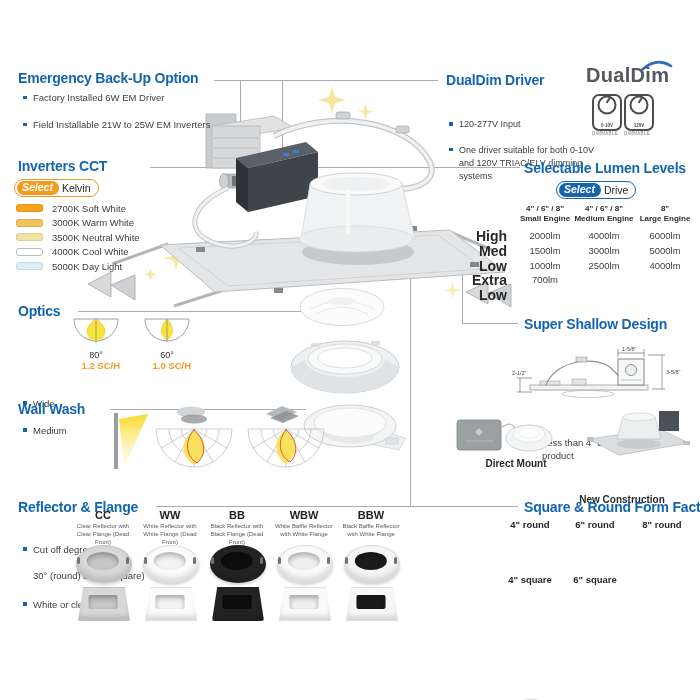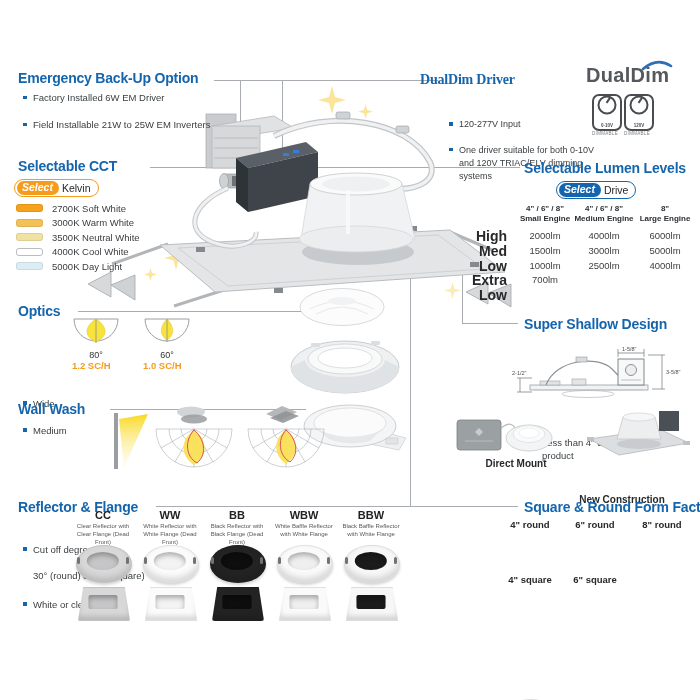--- a/index.html
+++ b/index.html
@@ -25,21 +25,21 @@
   .cct-row{display:flex;align-items:center;height:14.5px;}
   .cct-sw{width:25px;height:6px;border-radius:3px;border:1px solid rgba(0,0,0,0.08);}
   .cct-lb{margin-left:9px;font-size:9.5px;color:#3a3d40;}
   
   .lt{display:grid;grid-template-columns:66px 58px 60px 62px;column-gap:0;}
   .lt .hc{font-size:8px;font-weight:bold;color:#2b2f33;text-align:center;line-height:1.25;padding-bottom:5px;}
   .lt .rl{font-size:14px;font-weight:bold;color:#26282a;text-align:right;padding-right:9px;line-height:14.8px;}
   .lt .v{font-size:9.5px;color:#3a3d40;text-align:center;line-height:14.8px;}
   
   .beam-label{font-size:9px;color:#333;text-align:center;}
-  .beam-sc{font-size:9.5px;font-weight:bold;color:var(--accent-orange);text-align:left;}
+  .beam-sc{font-size:9.5px;font-weight:bold;color:var(--accent-orange);text-align:right;}
   
   .rcol{position:absolute;width:66px;text-align:center;}
   .rcode{font-size:11px;font-weight:bold;color:#222;}
   .rdesc{font-size:6px;color:#55595d;line-height:1.3;margin-top:2px;height:18px;}
   .rtrim{position:relative;width:54px;height:36px;margin:4px auto 0;}
   .rtrim .flange{position:absolute;left:0;top:0;width:100%;height:100%;border-radius:50%;
     border:1px solid rgba(0,0,0,0.10);box-shadow:inset 0 -4px 6px rgba(0,0,0,0.14),0 2px 3px rgba(0,0,0,0.18);}
   .rtrim .hole{position:absolute;left:50%;top:44%;transform:translate(-50%,-50%);width:60%;height:50%;
     border-radius:50%;box-shadow:inset 0 3px 5px rgba(0,0,0,0.28);}
   .rtrim .clip{position:absolute;width:3px;height:7px;background:#6f7377;border-radius:2px;top:12px;}
@@ -171,42 +171,42 @@
     <ellipse cx="50" cy="24" rx="46" ry="21" fill="#f4f5f6" stroke="#cccfd1" stroke-width="1"></ellipse>
     <ellipse cx="50" cy="21" rx="36" ry="15" fill="#fbfbfc" stroke="#d8dadc" stroke-width="0.8"></ellipse>
     <path d="M16,24 A36,15 0 0 0 82,27 L70,39 A28,10 0 0 1 26,35 Z" fill="#e6e8ea"></path>
     <rect x="86" y="36" width="12" height="6" fill="#e2e4e6" stroke="#c5c8ca" stroke-width="0.6"></rect>
   </svg>
 
   <div class="abs hdr" style="left:18px;top:70px;">Emergency Back-Up Option</div>
   <div class="abs bullet" style="left:22px;top:92px;width:210px;">Factory Installed 6W EM Driver</div>
   <div class="abs bullet" style="left:22px;top:107px;width:210px;">Field Installable 21W to 25W EM Inverters</div>
 
-  <div class="abs hdr" style="left:420px;top:72px;font-family:Liberation Serif, serif;">DualDim Driver</div>
+  <div class="abs hdr" style="left:446px;top:72px;">DualDim Driver</div>
   <div class="abs bullet" style="left:448px;top:94px;width:142px;font-size:9px;">120-277V Input</div>
   <div class="abs bullet" style="left:448px;top:108px;width:138px;font-size:9px;line-height:1.45;">One driver suitable for both 0-10V and 120V TRIAC/ELV dimming systems</div>
 
   <div class="abs" style="left:586px;top:64px;">
     <span class="dd-word">DualDim</span>
     <svg style="position:absolute;right:-4px;top:-7px;" width="32" height="14" viewBox="0 0 32 14">
         <path d="M2,12 Q16,0 30,9" fill="none" stroke="#2F6EB5" stroke-width="2.6" stroke-linecap="round"></path>
       </svg>
   </div>
   <div class="dial abs" style="left:592px;top:94px;">
     <span class="knob"></span>
     <span class="dlab">0-10V</span>
   </div>
   <div class="dial abs" style="left:624px;top:94px;">
     <span class="knob"></span>
     <span class="dlab">120V</span>
   </div>
   <div class="dial-cap abs" style="left:588px;top:131px;">DIMMABLE</div>
   <div class="dial-cap abs" style="left:620px;top:131px;">DIMMABLE</div>
 
-  <div class="abs hdr" style="left:18px;top:158px;">Selectable CCT</div>
+  <div class="abs hdr" style="left:18px;top:158px;">Inverters CCT</div>
   <div class="badge abs" style="left:14px;top:179px;">
     <span class="pill">Select</span>
     <span class="rest">Kelvin</span>
   </div>
   <div class="abs" style="left:16px;top:201px;">
     <div class="cct-row">
       <span class="cct-sw" style="background: rgb(246, 162, 28);"></span>
       <span class="cct-lb">2700K Soft White</span>
       </div>
     <div class="cct-row">

